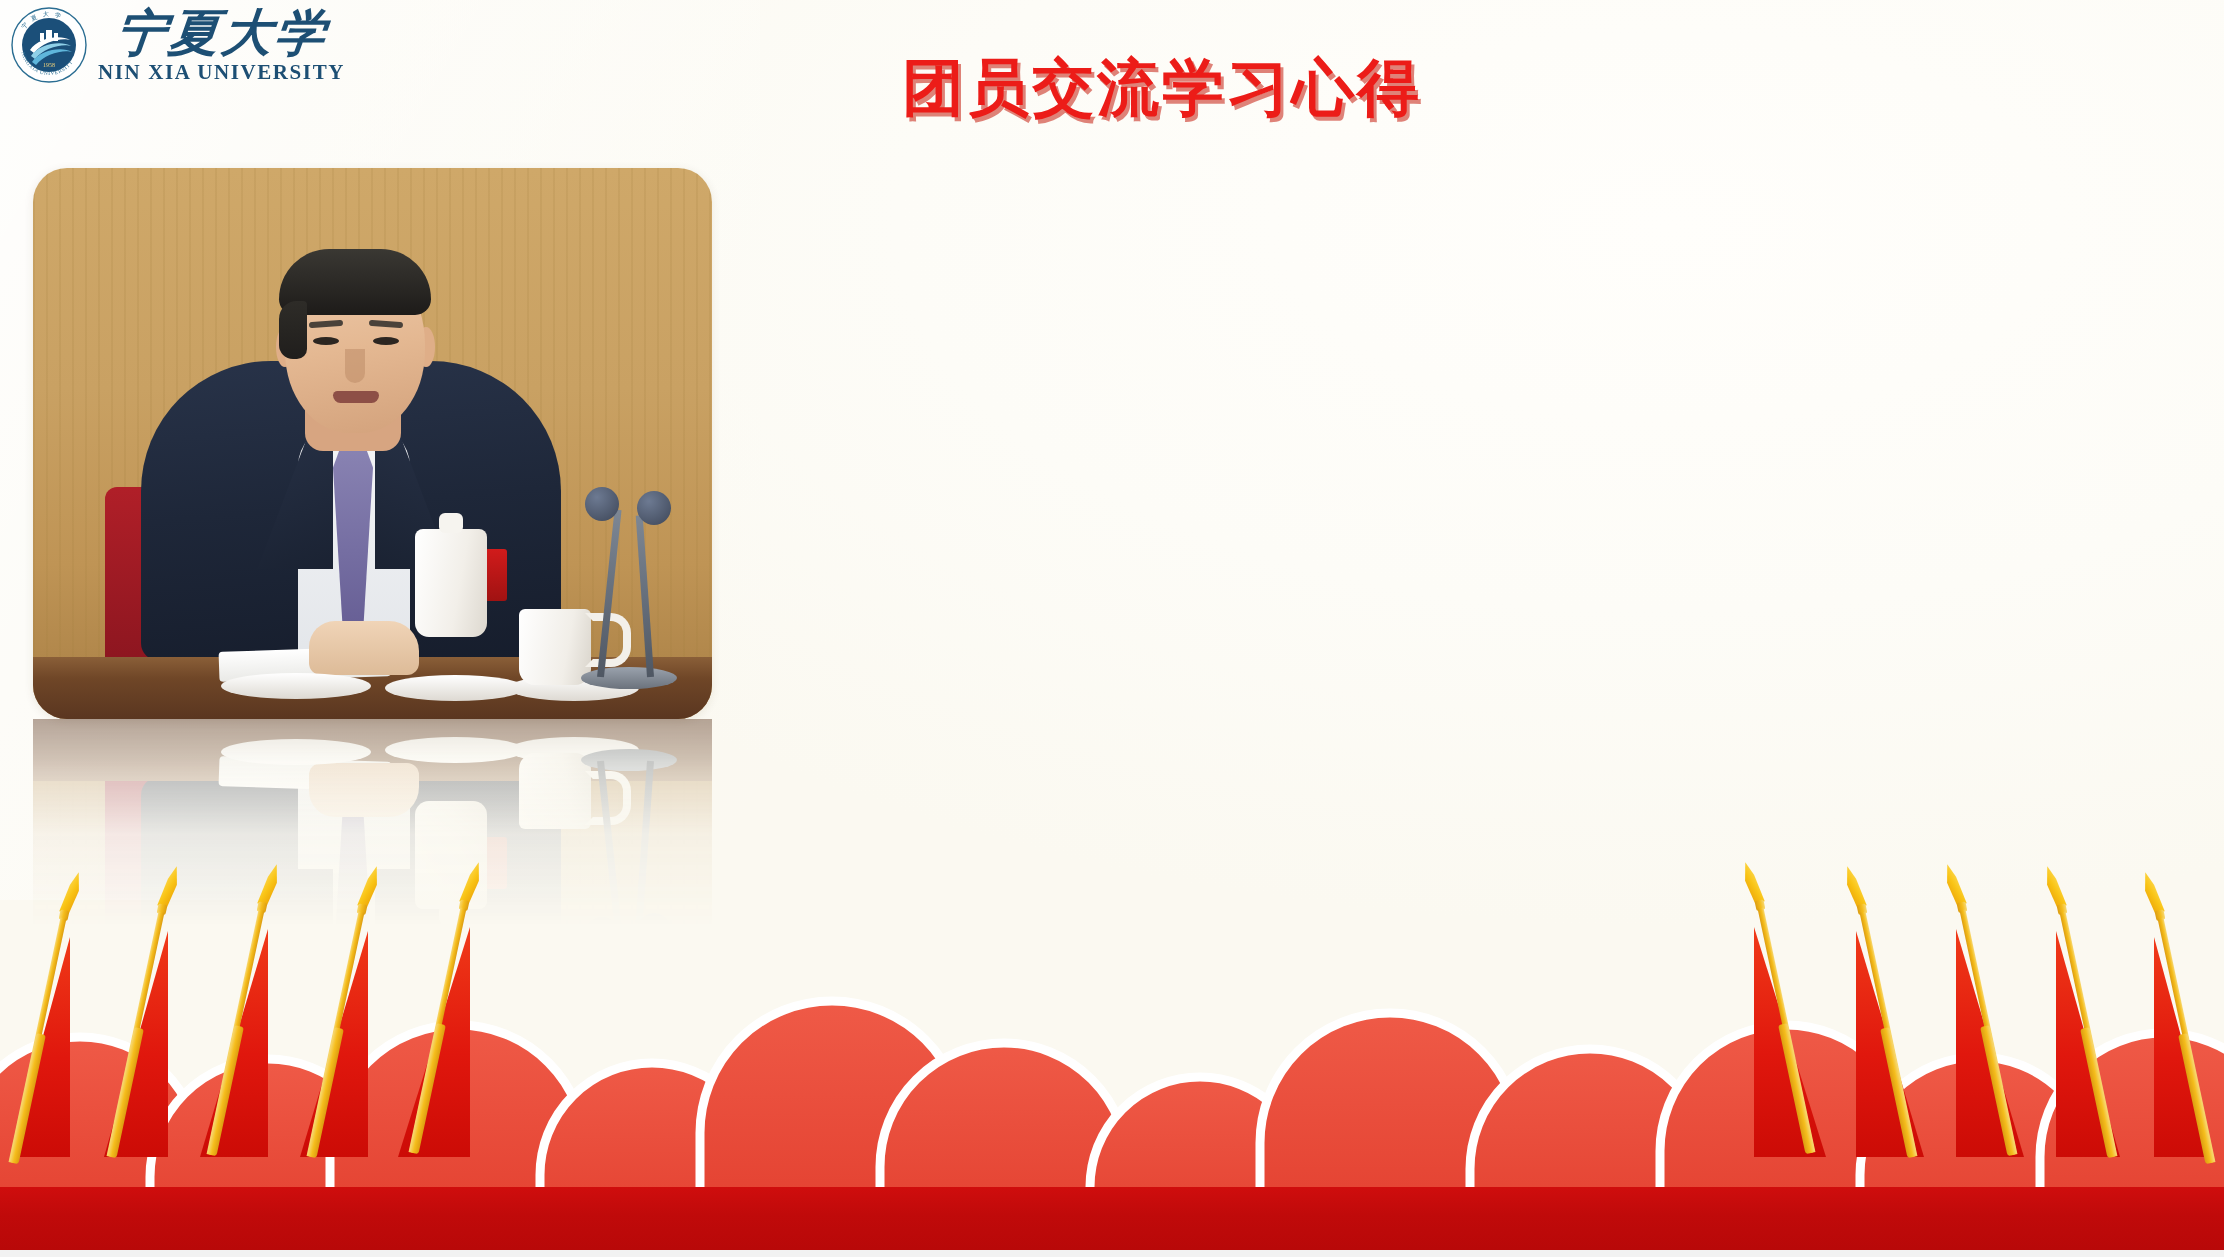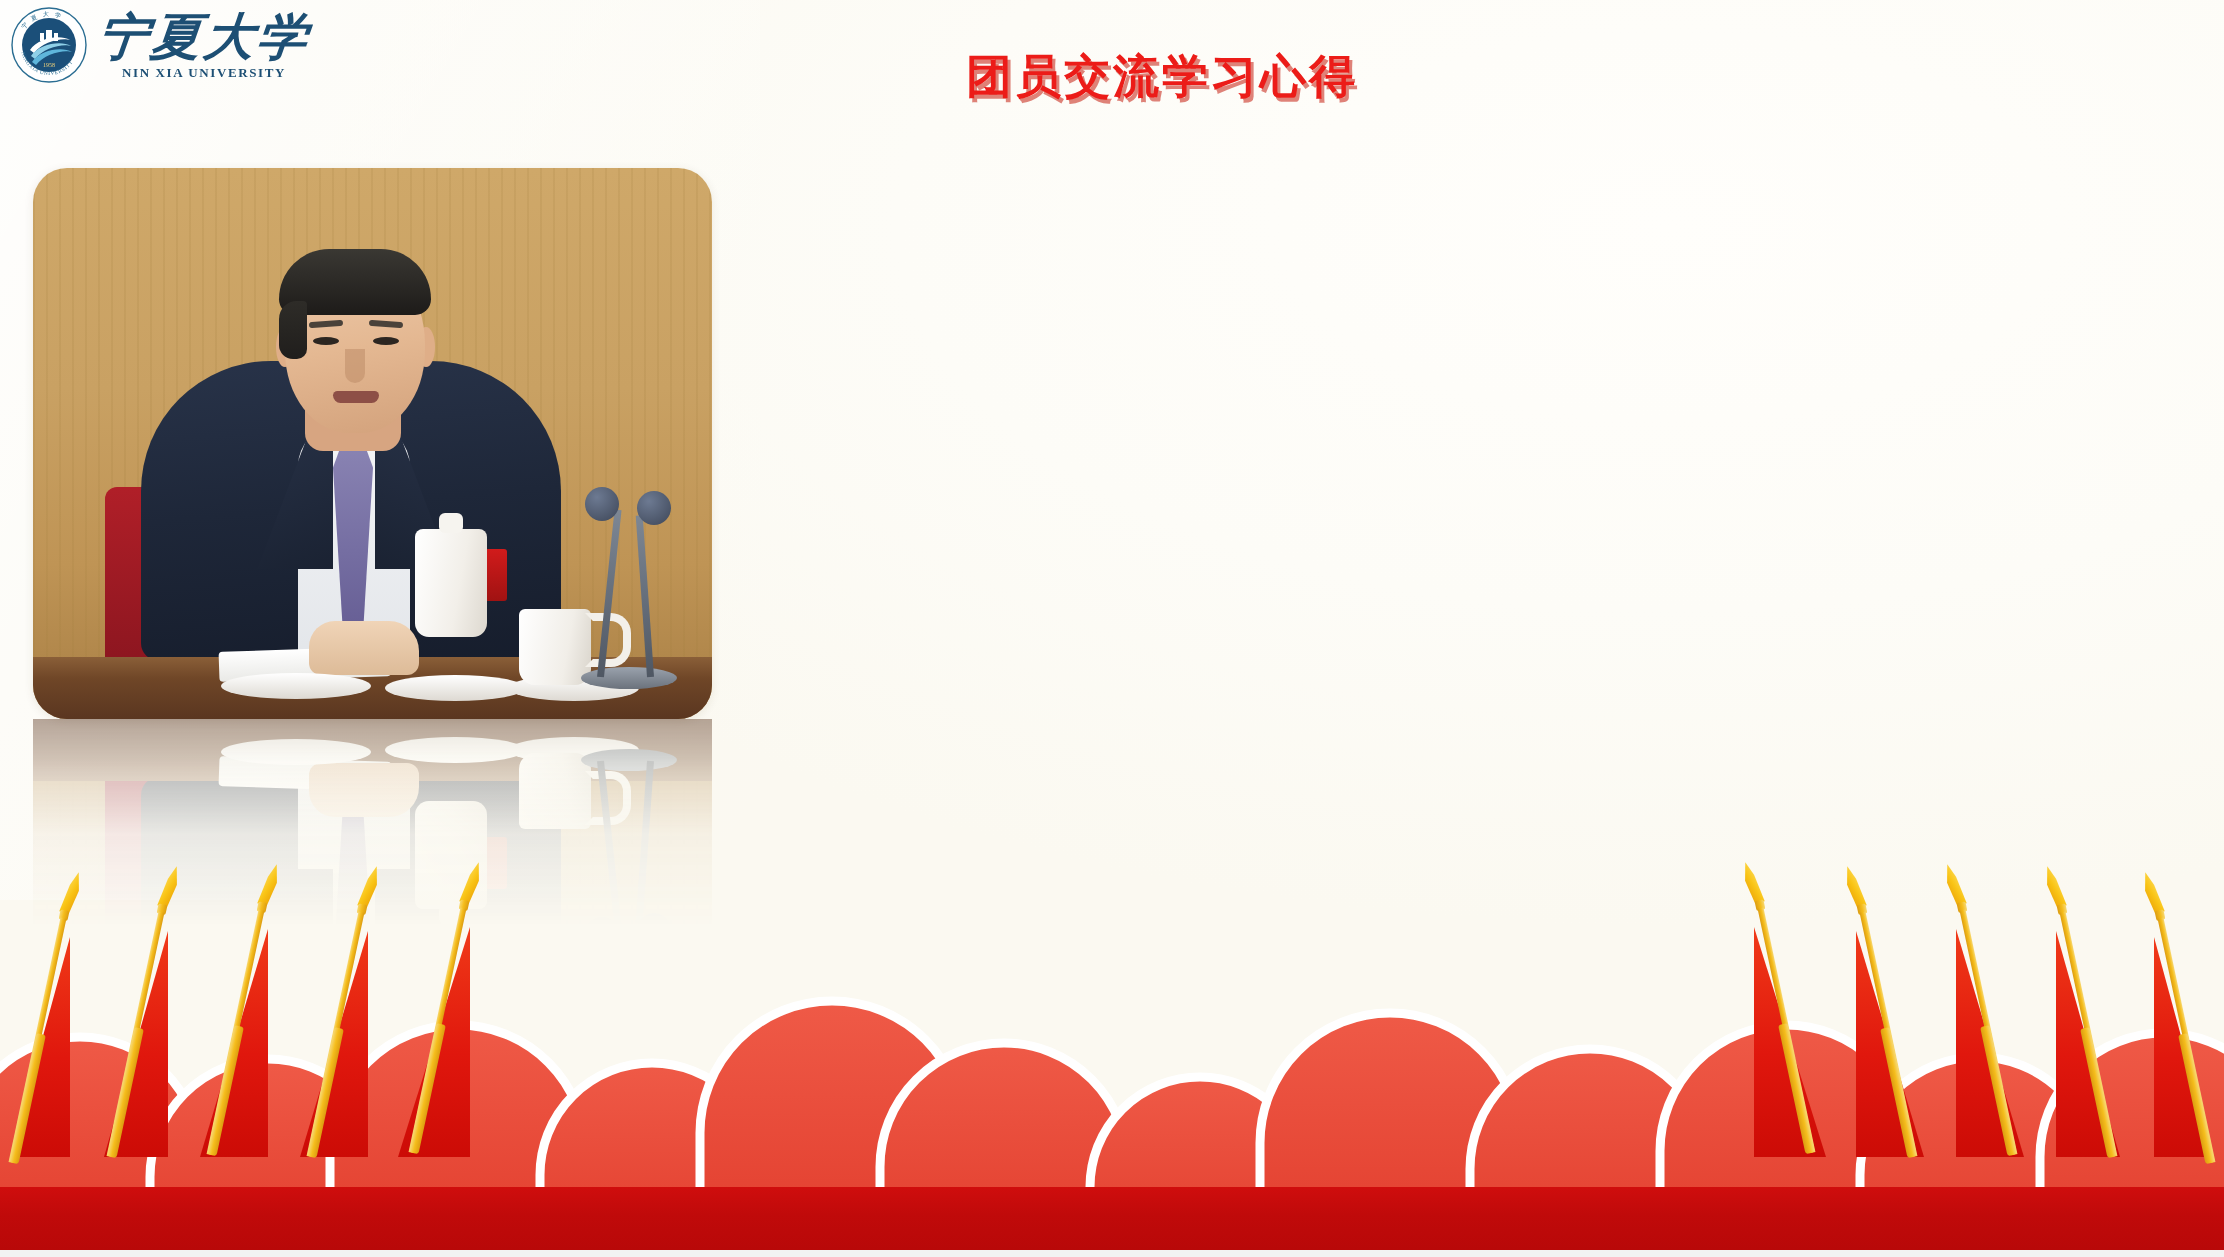--- a/index.html
+++ b/index.html
@@ -56,38 +56,38 @@
     font-size: 50px;
     font-weight: 700;
     color: #1d4f74;
     letter-spacing: 3px;
     font-style: italic;
     transform: skewX(-6deg);
     white-space: nowrap;
   }
   .logo-en {
     font-family: "Liberation Serif", "DejaVu Serif", serif;
-    font-size: 13px;
+    font-size: 21px;
     font-weight: 700;
     color: #1d4f74;
     letter-spacing: 1.6px;
     margin-top: 4px;
     white-space: nowrap;
   }
 
   
   .slide-title {
     position: absolute;
     left: 712px;
     top: 46px;
     width: 900px;
     text-align: center;
     font-family: "Liberation Sans", "DejaVu Sans", sans-serif;
     font-weight: 700;
-    font-size: 46px;
+    font-size: 62px;
     letter-spacing: 3px;
     color: #ec1c18;
     text-shadow: 3px 4px 0 rgba(196,30,15,0.55);
     white-space: nowrap;
   }
 
   
   .photo-wrap {
     position: absolute;
     left: 33px;

